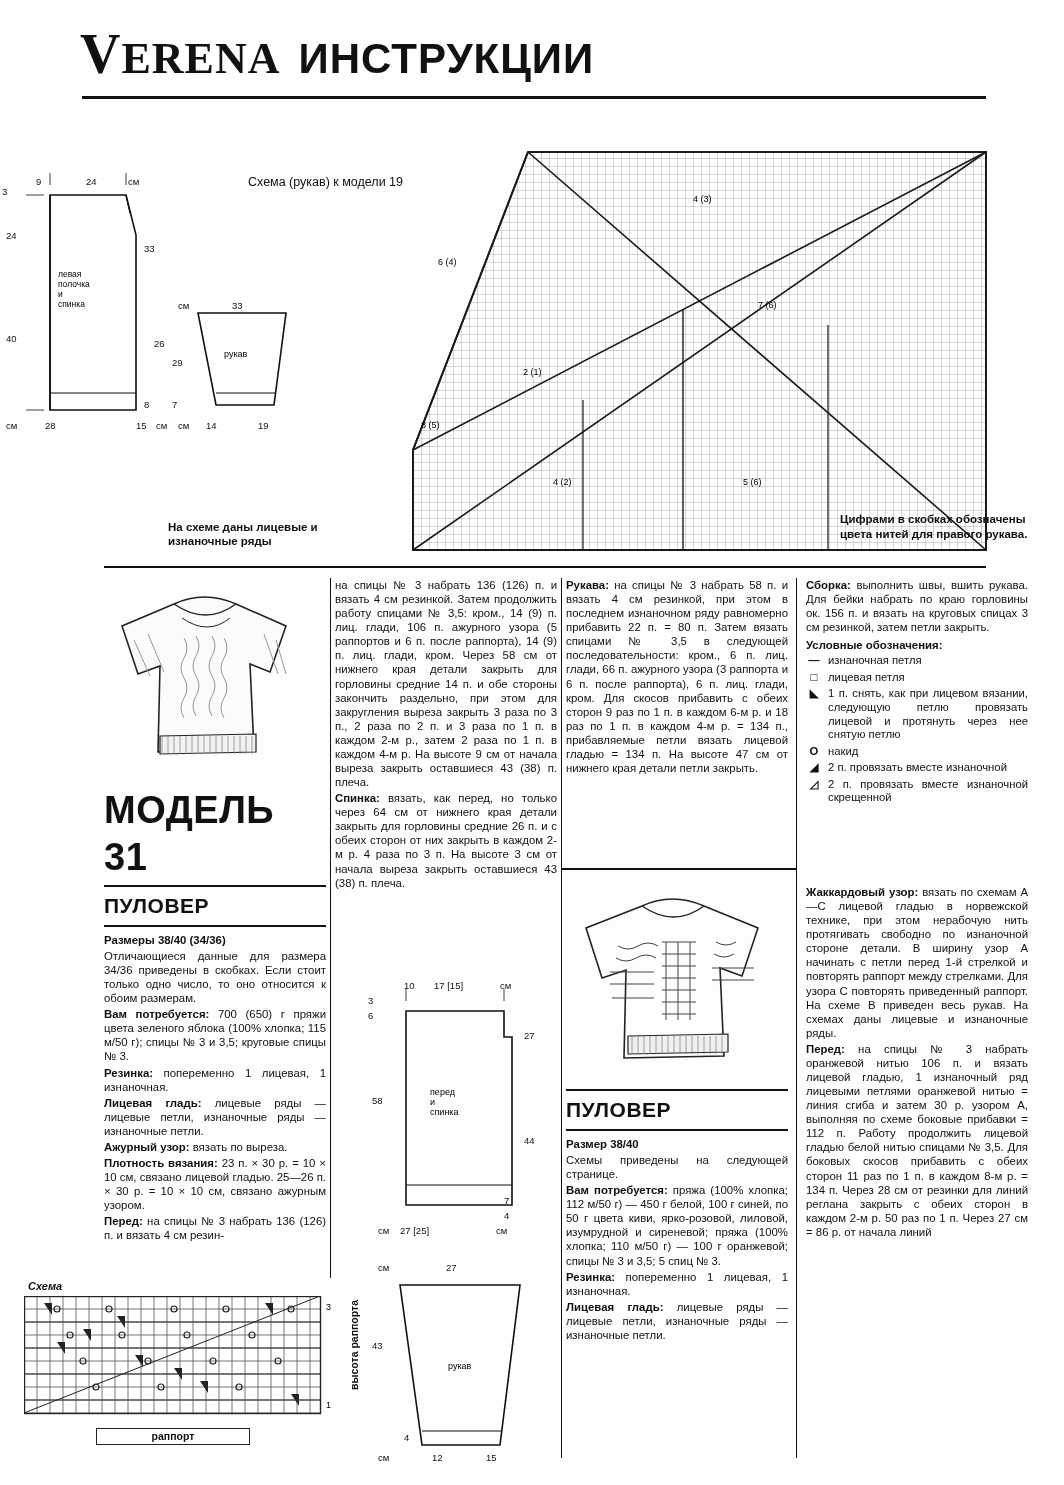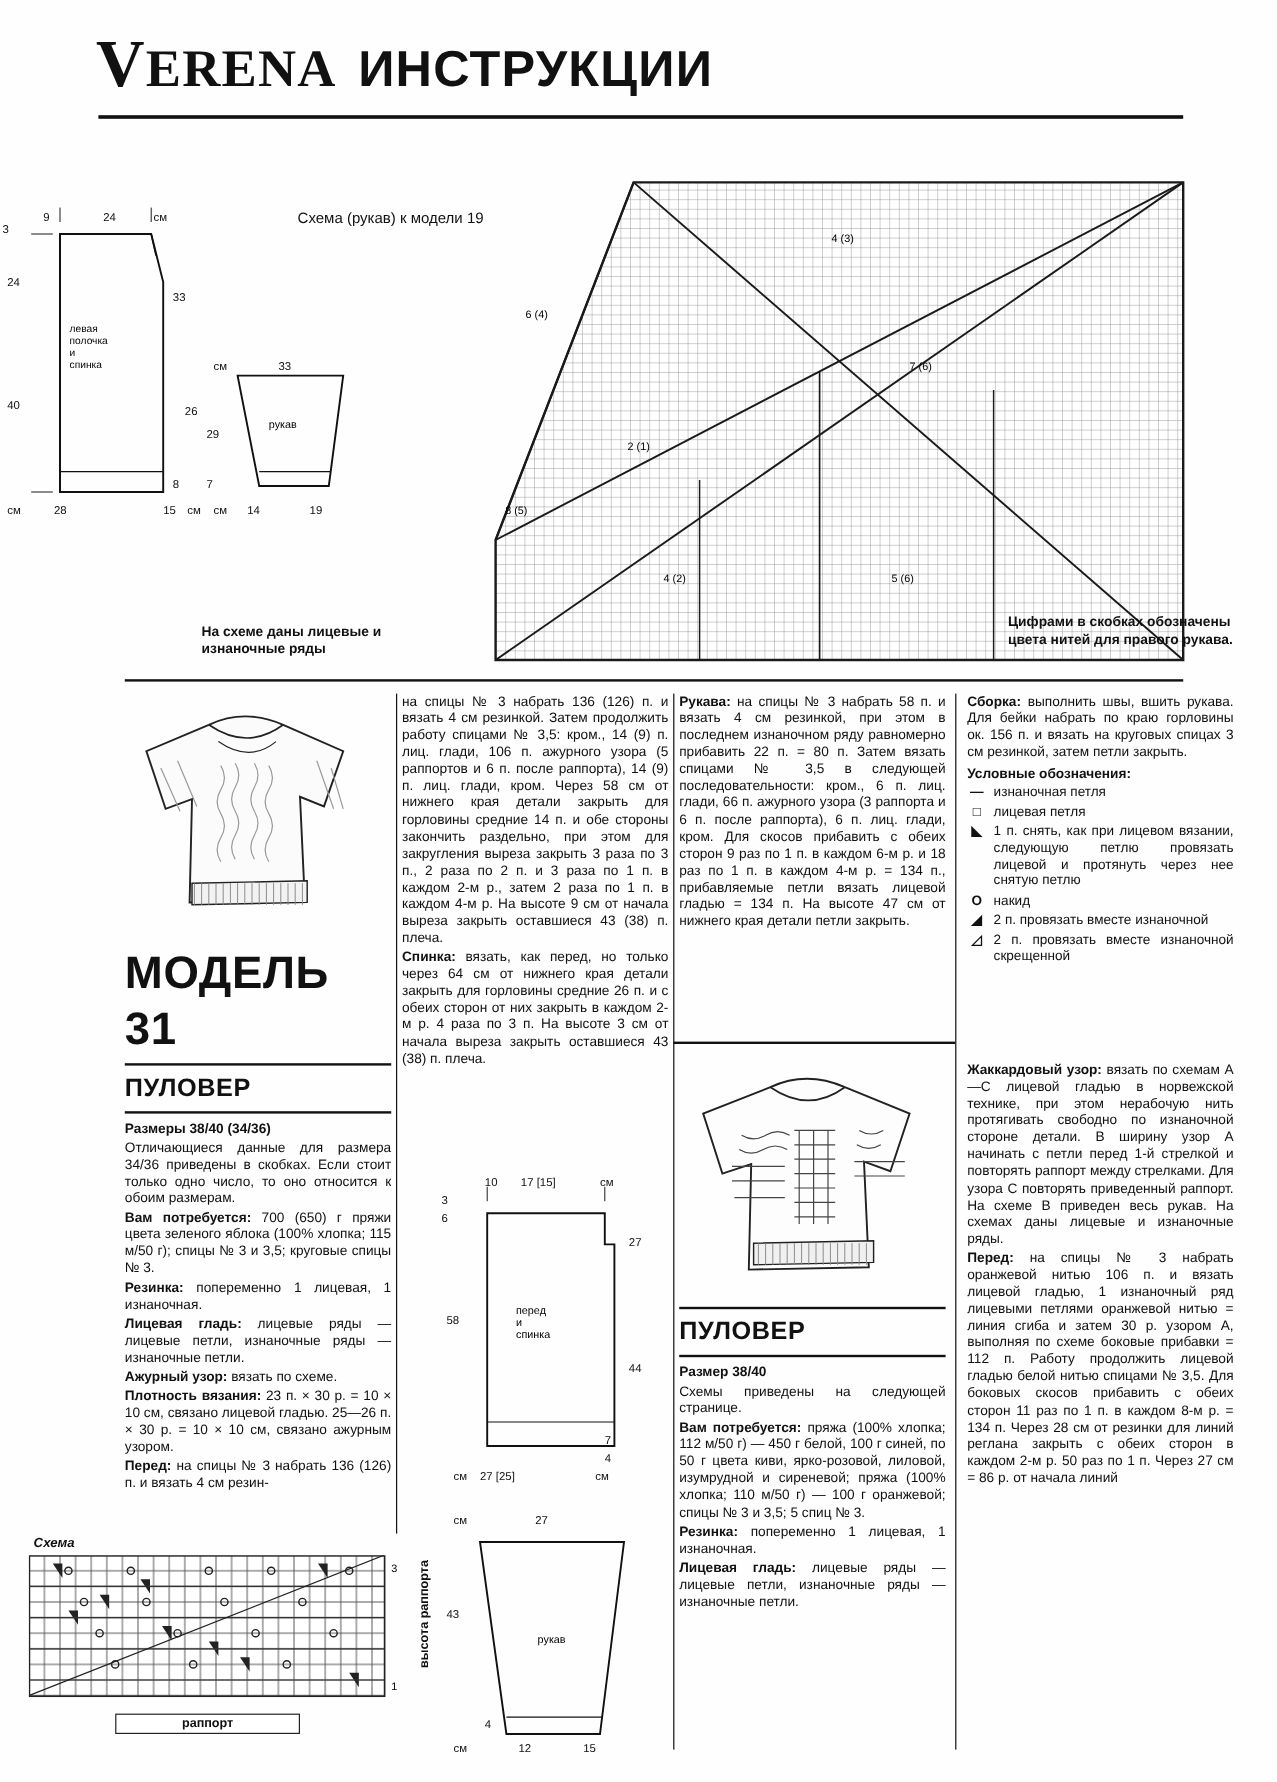--- a/index.html
+++ b/index.html
@@ -161,21 +161,21 @@
     <div class="model-title">МОДЕЛЬ 31</div>
     <div class="titlerule"></div>
     <div class="model-sub">ПУЛОВЕР</div>
     <div class="titlerule"></div>
 
     <p><b>Размеры 38/40 (34/36)</b></p>
     <p>Отличающиеся данные для размера 34/36 приведены в скобках. Если стоит только одно число, то оно относится к обоим размерам.</p>
     <p><b>Вам потребуется:</b> <span>700 (650) г пряжи цвета зеленого яблока (100% хлопка; 115 м/50 г); спицы № 3 и 3,5; круговые спицы № 3.</span></p>
     <p><b>Резинка:</b> <span>попеременно 1 лицевая, 1 изнаночная.</span></p>
     <p><b>Лицевая гладь:</b> <span>лицевые ряды — лицевые петли, изнаночные ряды — изнаночные петли.</span></p>
-    <p><b>Ажурный узор:</b> <span>вязать по схеме.</span></p>
+    <p><b>Ажурный узор:</b> <span>вязать по выреза.</span></p>
     <p><b>Плотность вязания:</b> <span>23 п. × 30 р. = 10 × 10 см, связано лицевой гладью. 25—26 п. × 30 р. = 10 × 10 см, связано ажурным узором.</span></p>
     <p><b>Перед:</b> <span>на спицы № 3 набрать 136 (126) п. и вязать 4 см резин-</span></p>
   </div>
 
   <div class="col c2">
     <p>на спицы № 3 набрать 136 (126) п. и вязать 4 см резинкой. Затем продолжить работу спицами № 3,5: кром., 14 (9) п. лиц. глади, 106 п. ажурного узора (5 раппортов и 6 п. после раппорта), 14 (9) п. лиц. глади, кром. Через 58 см от нижнего края детали закрыть для горловины средние 14 п. и обе стороны закончить раздельно, при этом для закругления выреза закрыть 3 раза по 3 п., 2 раза по 2 п. и 3 раза по 1 п. в каждом 2-м р., затем 2 раза по 1 п. в каждом 4-м р. На высоте 9 см от начала выреза закрыть оставшиеся 43 (38) п. плеча.</p>
     <p><b>Спинка:</b> <span>вязать, как перед, но только через 64 см от нижнего края детали закрыть для горловины средние 26 п. и с обеих сторон от них закрыть в каждом 2-м р. 4 раза по 3 п. На высоте 3 см от начала выреза закрыть оставшиеся 43 (38) п. плеча.</span></p>
   </div>
 
   <div class="col c3">

